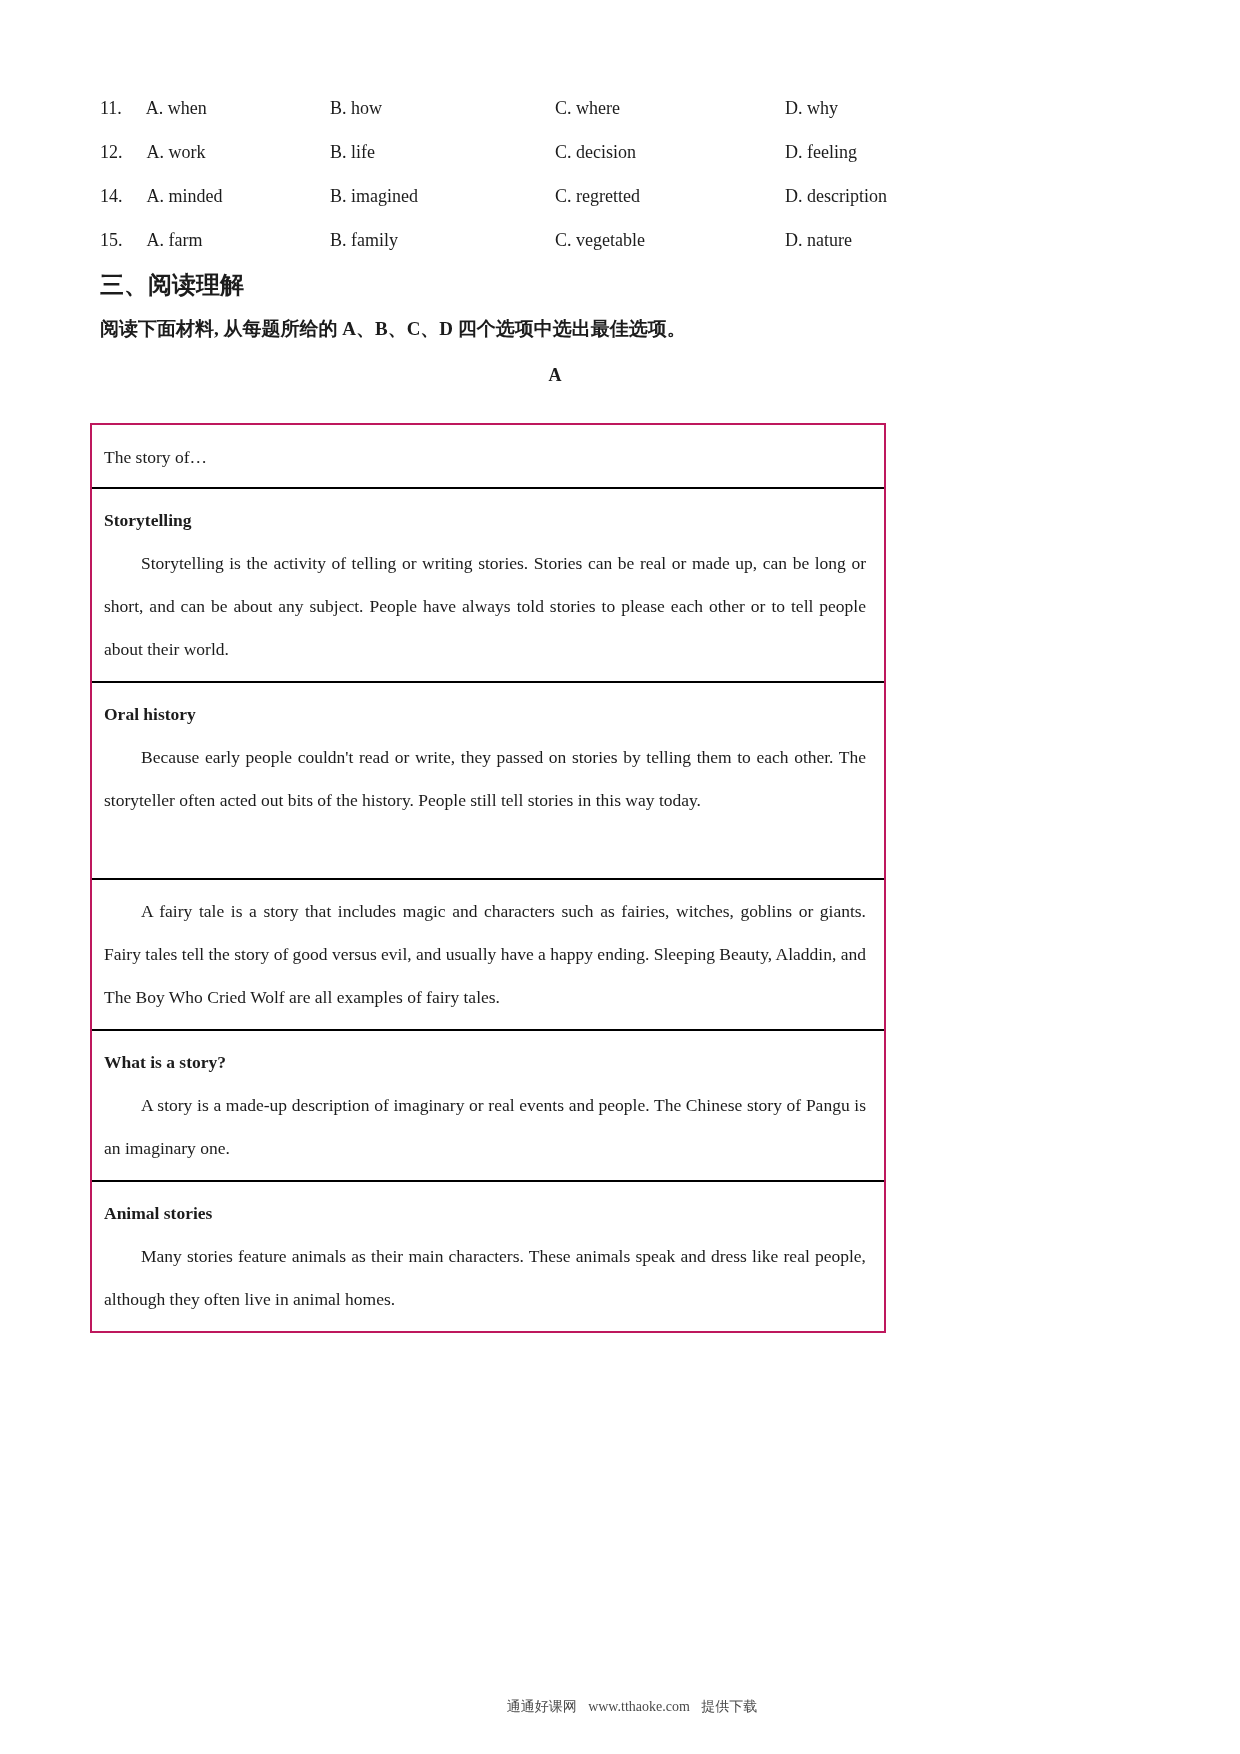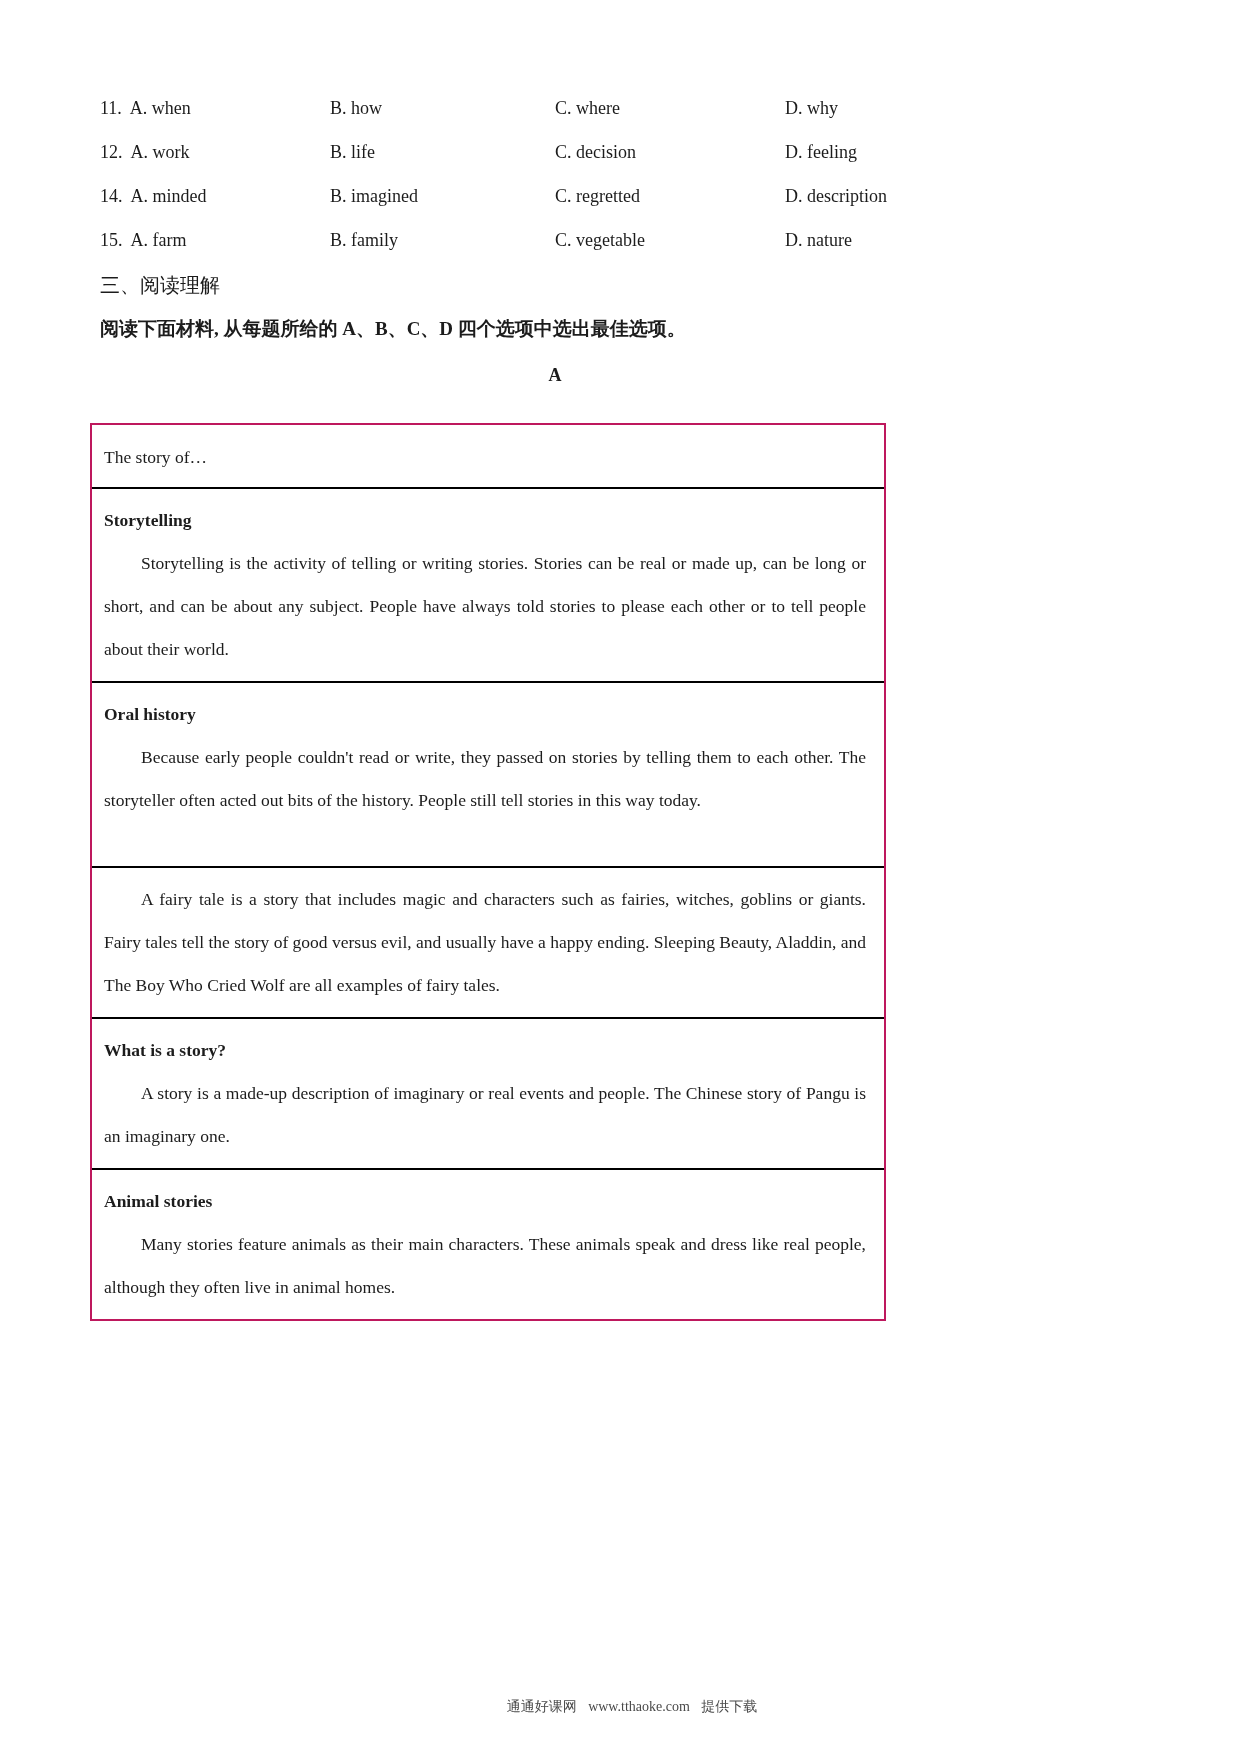--- a/index.html
+++ b/index.html
@@ -19,25 +19,25 @@
     width: 910px;
   }
   
   .q-row {
     display: grid;
     grid-template-columns: 230px 225px 230px 1fr;
     align-items: center;
     height: 44px;
     font-size: 18px;
   }
-  .q-first .q-num { margin-right: 8px; }
+  .q-first .q-num { margin-right: 24px; }
   
   .section-heading {
-    font-size: 20px;
-    font-weight: normal;
+    font-size: 24px;
+    font-weight: bold;
     line-height: 44px;
     margin-top: 1px;
   }
   .instructions {
     font-size: 19px;
     font-weight: bold;
     line-height: 44px;
   }
   .passage-label {
     text-align: center;
@@ -59,21 +59,21 @@
   .title-row { padding: 12px 18px 10px 12px; line-height: 40px; }
   .row-heading {
     font-weight: bold;
     line-height: 43px;
   }
   .row-body {
     line-height: 43px;
     text-align: justify;
     text-indent: 37px;
   }
-  .t-row.tall { padding-bottom: 44px; }
+  .t-row.tall { padding-bottom: 56px; }
   
   .footer {
     position: absolute;
     left: 12px;
     bottom: 38px;
     width: 100%;
     text-align: center;
     font-size: 14px;
     color: #4a4a4a;
     font-family: "Liberation Serif", "DejaVu Serif", serif;

